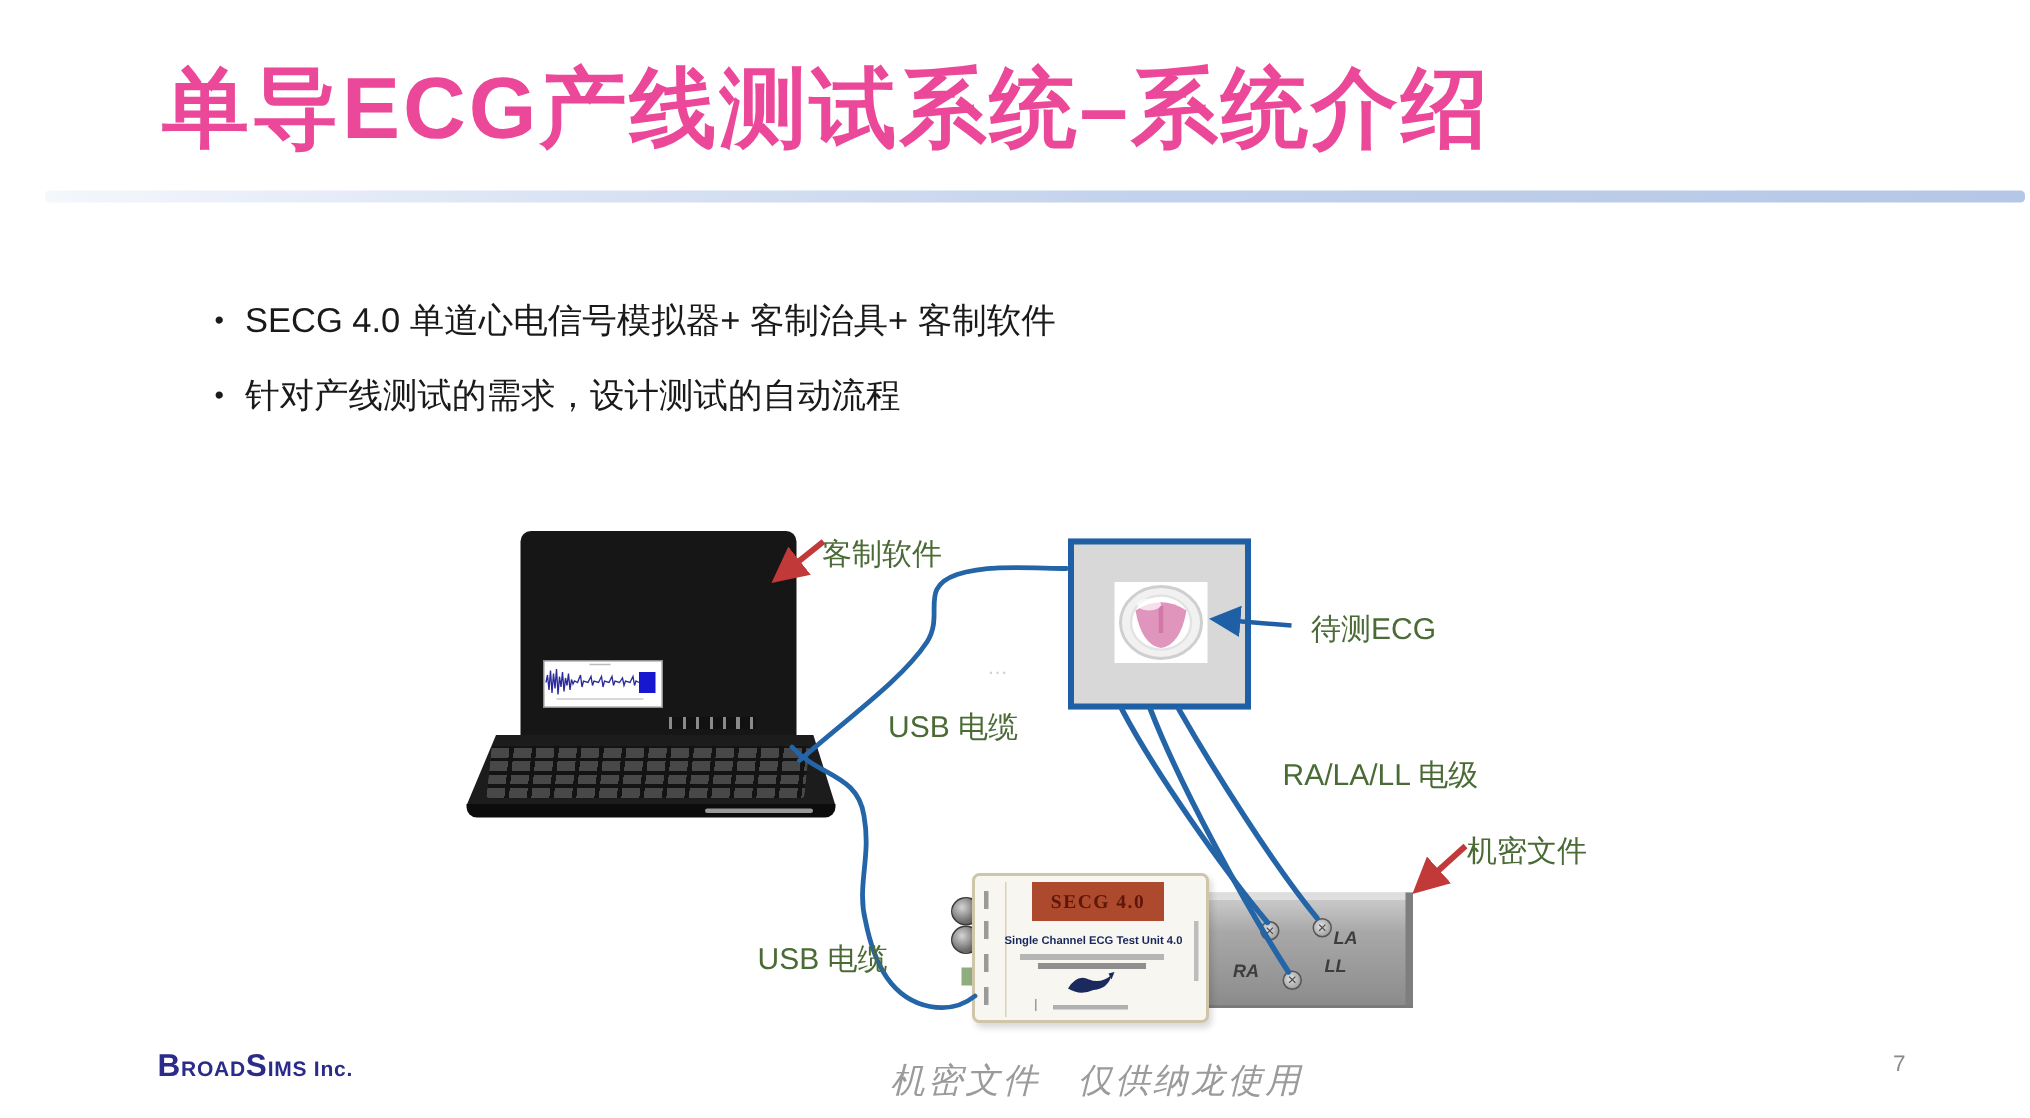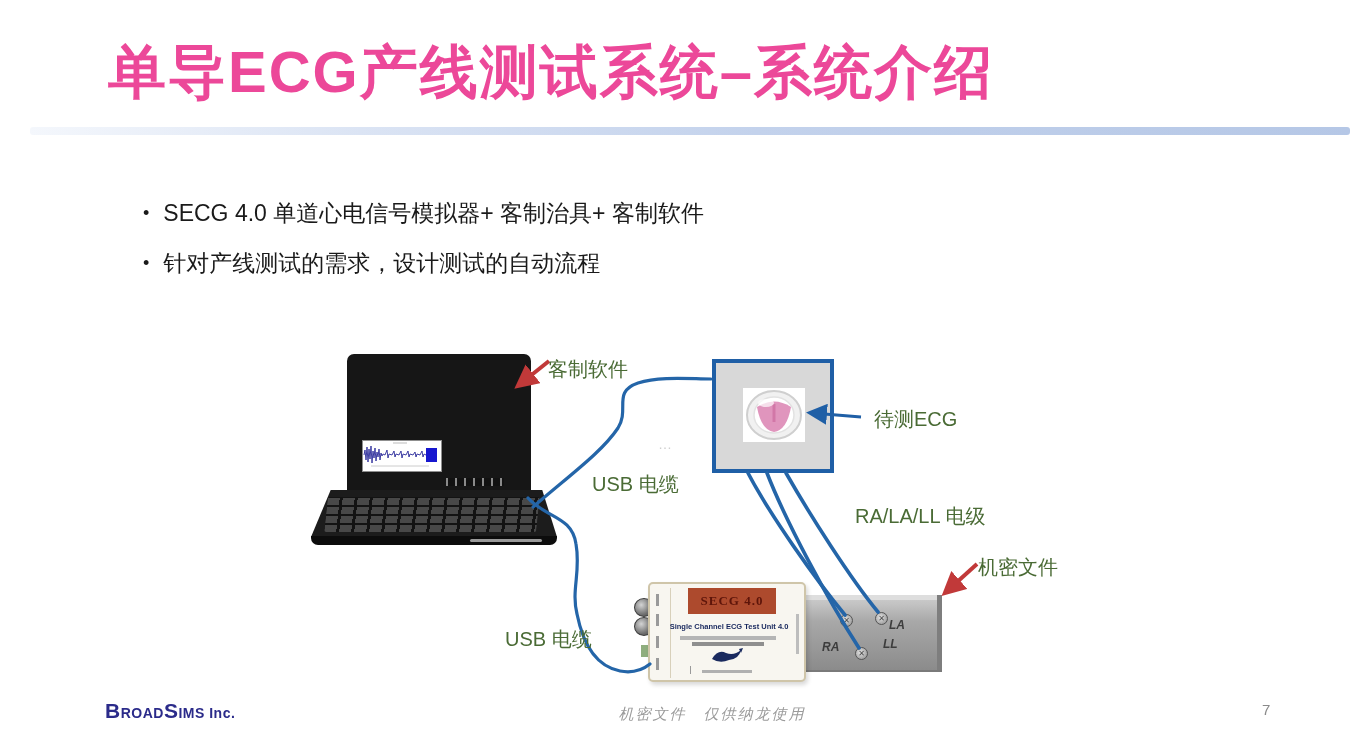--- a/index.html
+++ b/index.html
@@ -90,22 +90,22 @@
   .fixture::after { content:""; position:absolute; right:0; top:0; bottom:0; width:5px; background:#7e7e7e; }
   .screw { position:absolute; width:13px; height:13px; border-radius:50%; border:1px solid #555;
     background:radial-gradient(circle at 40% 40%, #e3e3e3, #8a8a8a); box-sizing:border-box;
     display:flex; align-items:center; justify-content:center; font-size:8px; color:#4a4a4a; }
   .term-label { position:absolute; font-size:12px; font-style:italic; font-weight:bold; color:#3d3d3d; }
 
   
   .brand { left:105px; top:699px; color:#2B2B8A; font-weight:800; letter-spacing:0.5px; white-space:nowrap; }
   .brand .big { font-size:21px; }
   .brand .small { font-size:14px; }
-  .watermark { left:712px; top:705px; transform:translateX(-50%);
-    font-family:"Liberation Serif", serif; font-style:italic; font-size:15px;
+  .watermark { left:731px; top:705px; transform:translateX(-50%);
+    font-family:"Liberation Serif", serif; font-style:italic; font-size:23px;
     color:#9b9b9b; letter-spacing:2px; white-space:pre; }
   .page-num { left:1262px; top:701px; font-size:15px; color:#8a8a8a; }
 
   .ellipsis-mark { left:658px; top:436px; color:#cfcfcf; font-size:14px; letter-spacing:1px; z-index:5; }
 
   svg.overlay { position:absolute; left:0; top:0; z-index:4; pointer-events:none; }
 </style>
 </head>
 <body>
 

